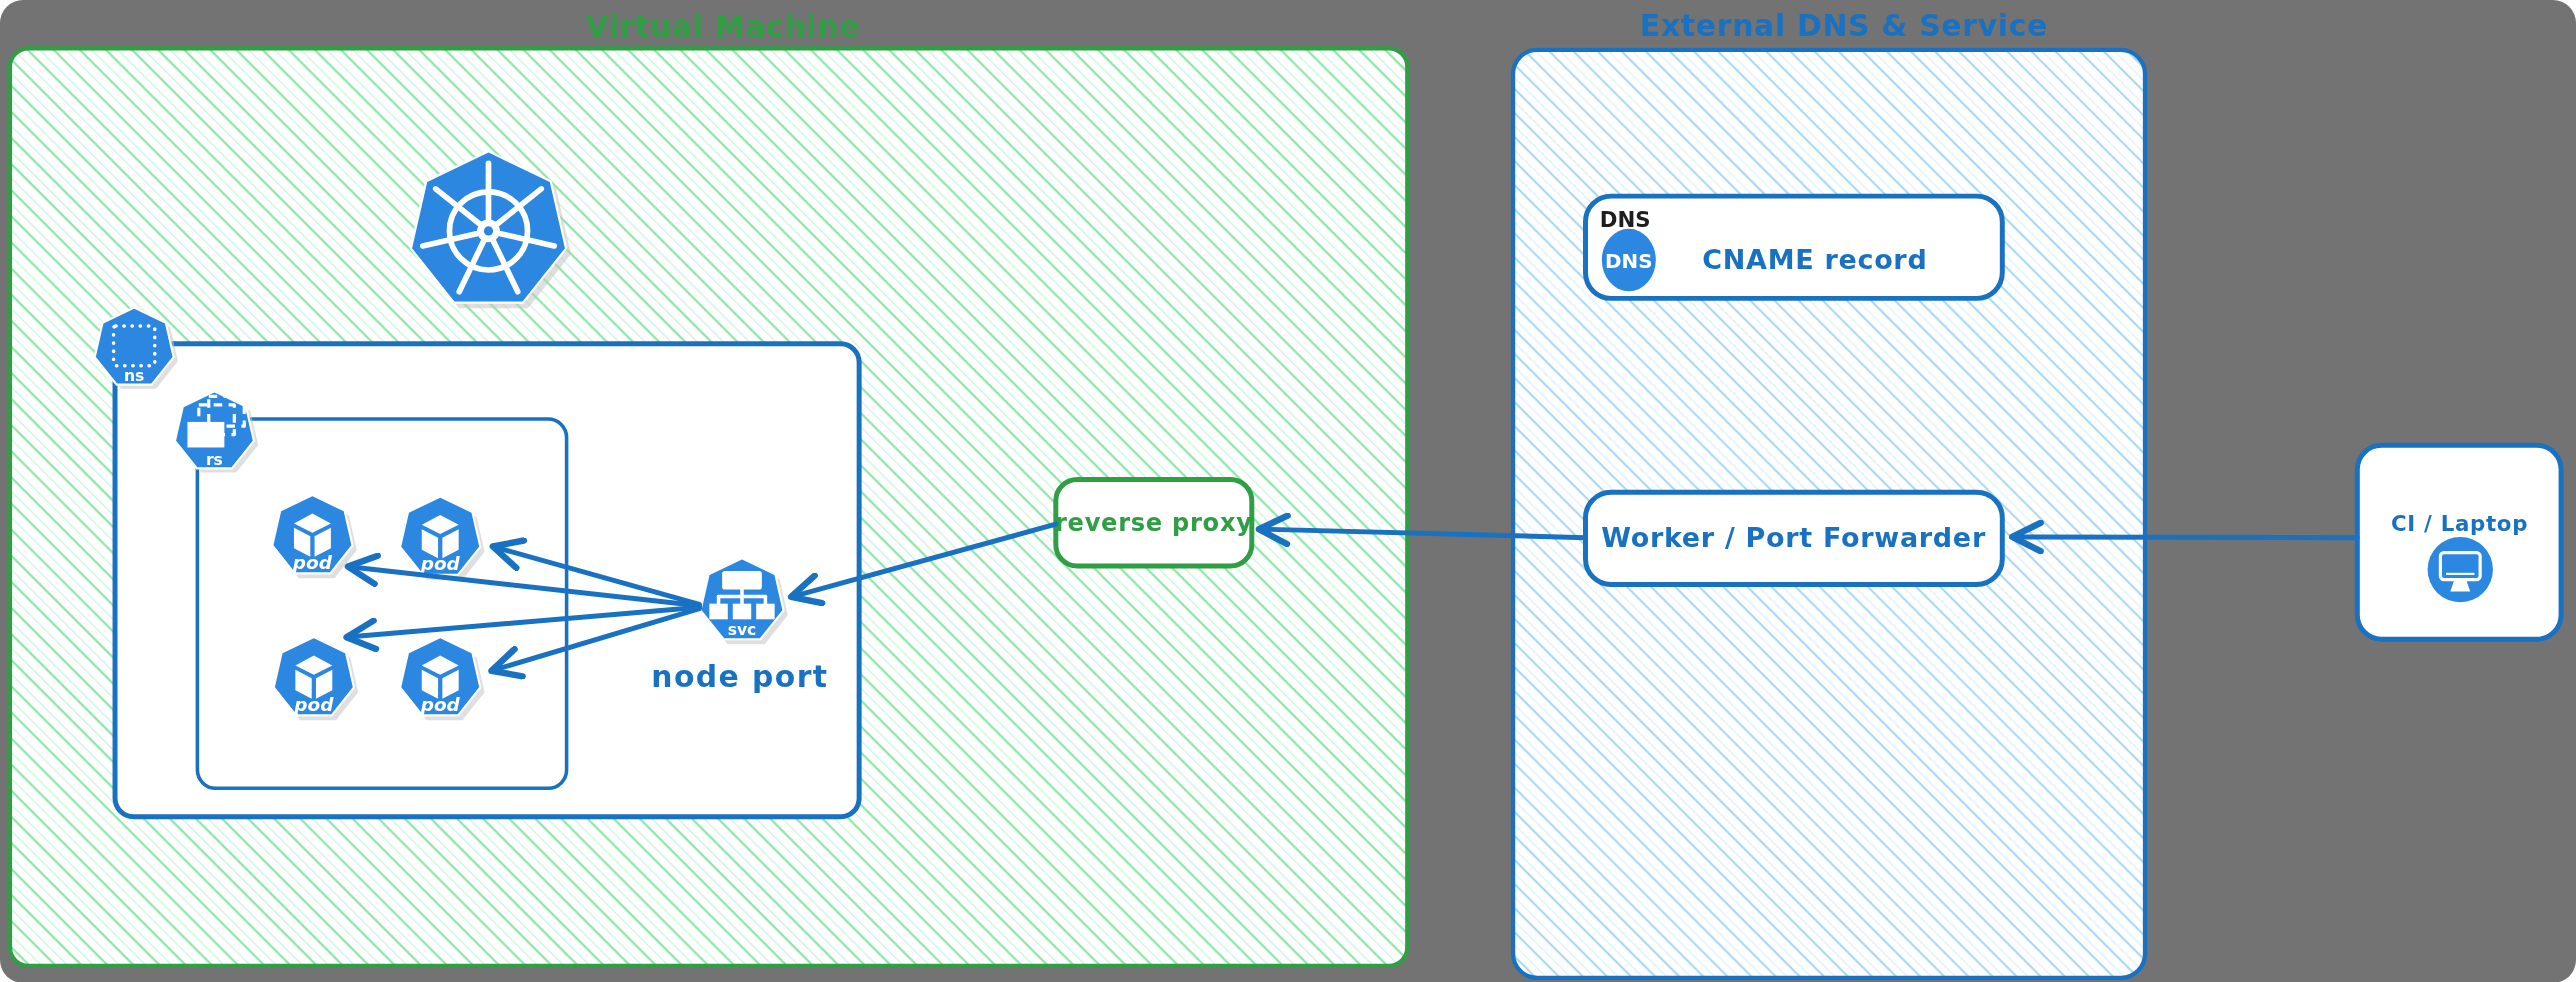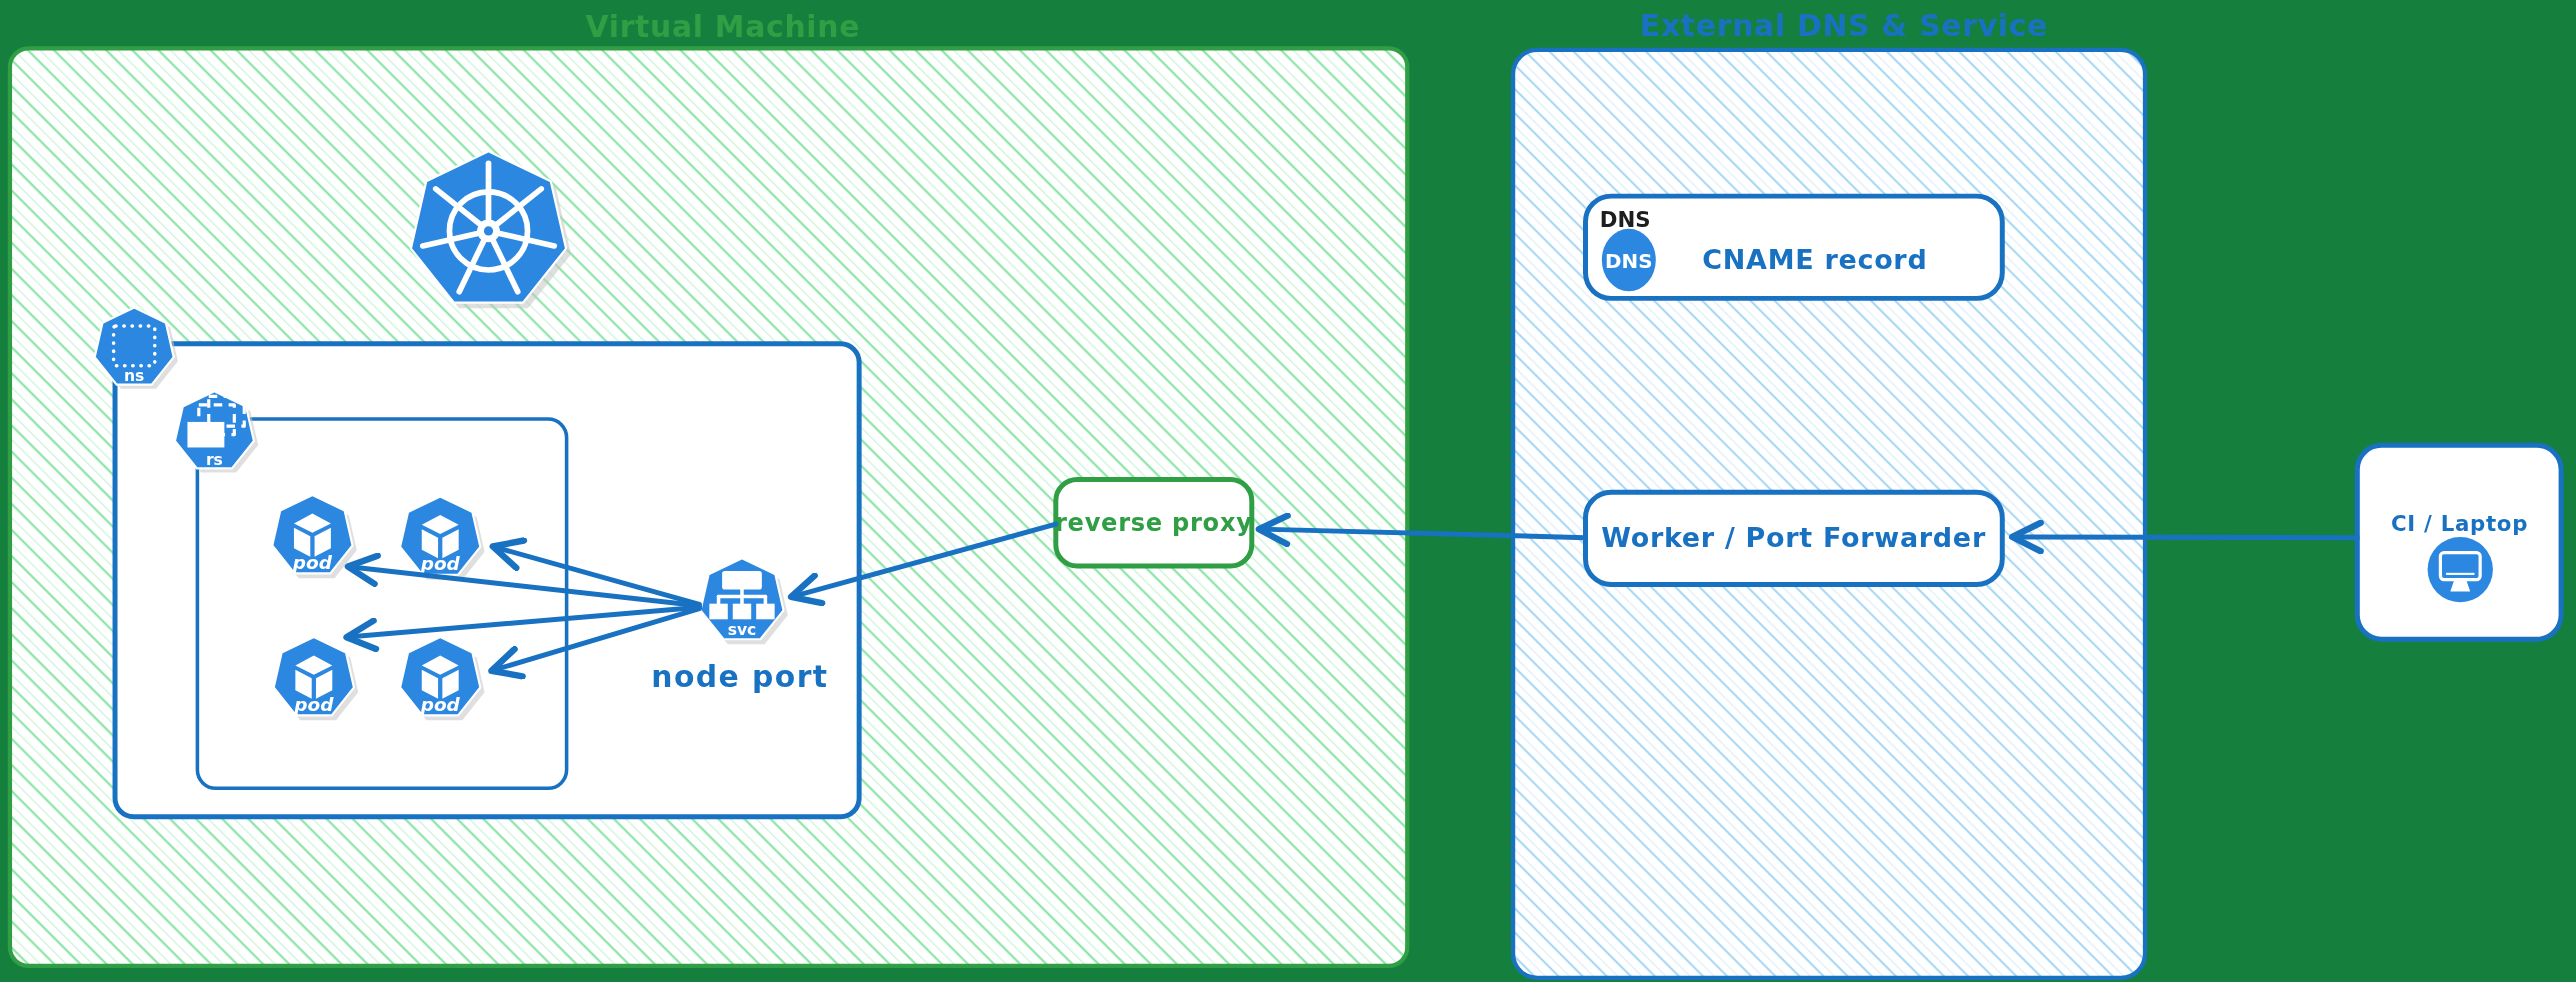--- a/index.html
+++ b/index.html
@@ -1,17 +1,17 @@
 <!DOCTYPE html>
 <html style="font-size:11.4px"><head>
 <meta charset="utf-8">
 <style>
   html,body { margin:0; padding:0; background:#ffffff; }
-  .stage { position:relative; width:2576px; height:983px; background:#15803d;
-           font-family:"DejaVu Sans", sans-serif; }
+  .stage { position:relative; width:2576px; height:983px; background:#737373;
+           font-family:"DejaVu Sans", sans-serif;border-radius:23px; }
   svg { display:block; }
 
   
   .vm-frame   { fill:url(#hatchG); stroke:#2f9e44; stroke-width:6; }
   .ext-frame  { fill:url(#hatchB); stroke:#1971c2; stroke-width:6; }
   .white-box  { fill:#ffffff; stroke:#1971c2; stroke-width:7; }
   .white-box.thin { stroke-width:5; }
   .green-box  { fill:#ffffff; stroke:#2f9e44; stroke-width:7; }
   .hept       { fill:#2b87e0; stroke:#ffffff; stroke-width:3; }
   .shadow     { fill:#c4c4c4; opacity:.55; stroke:none; }

